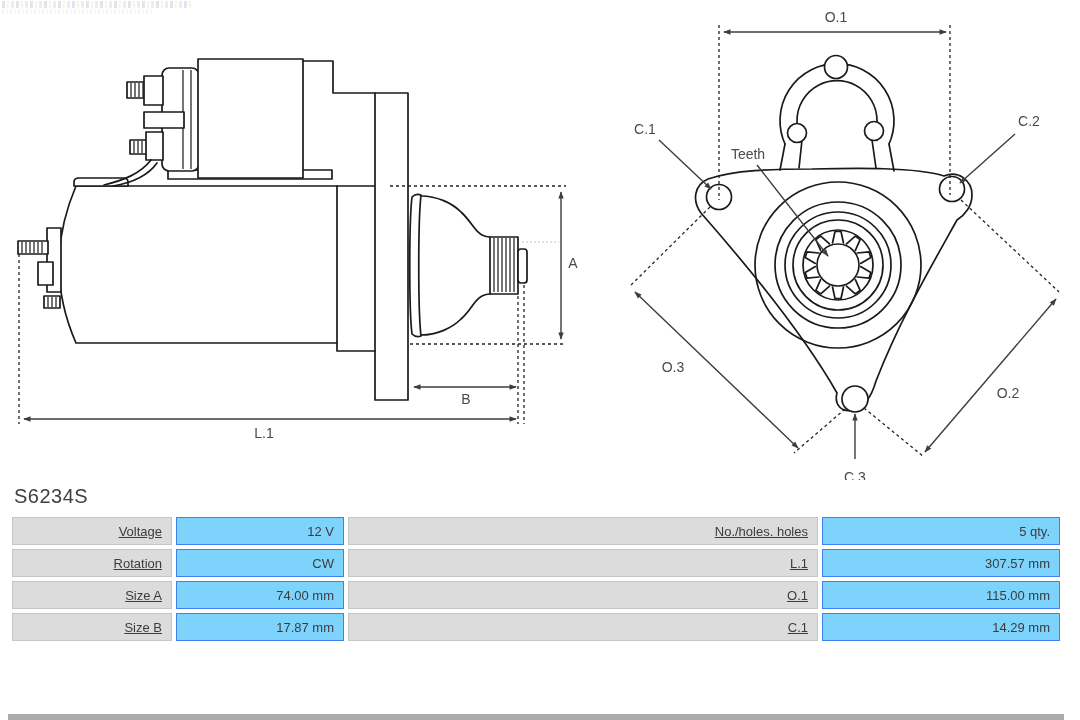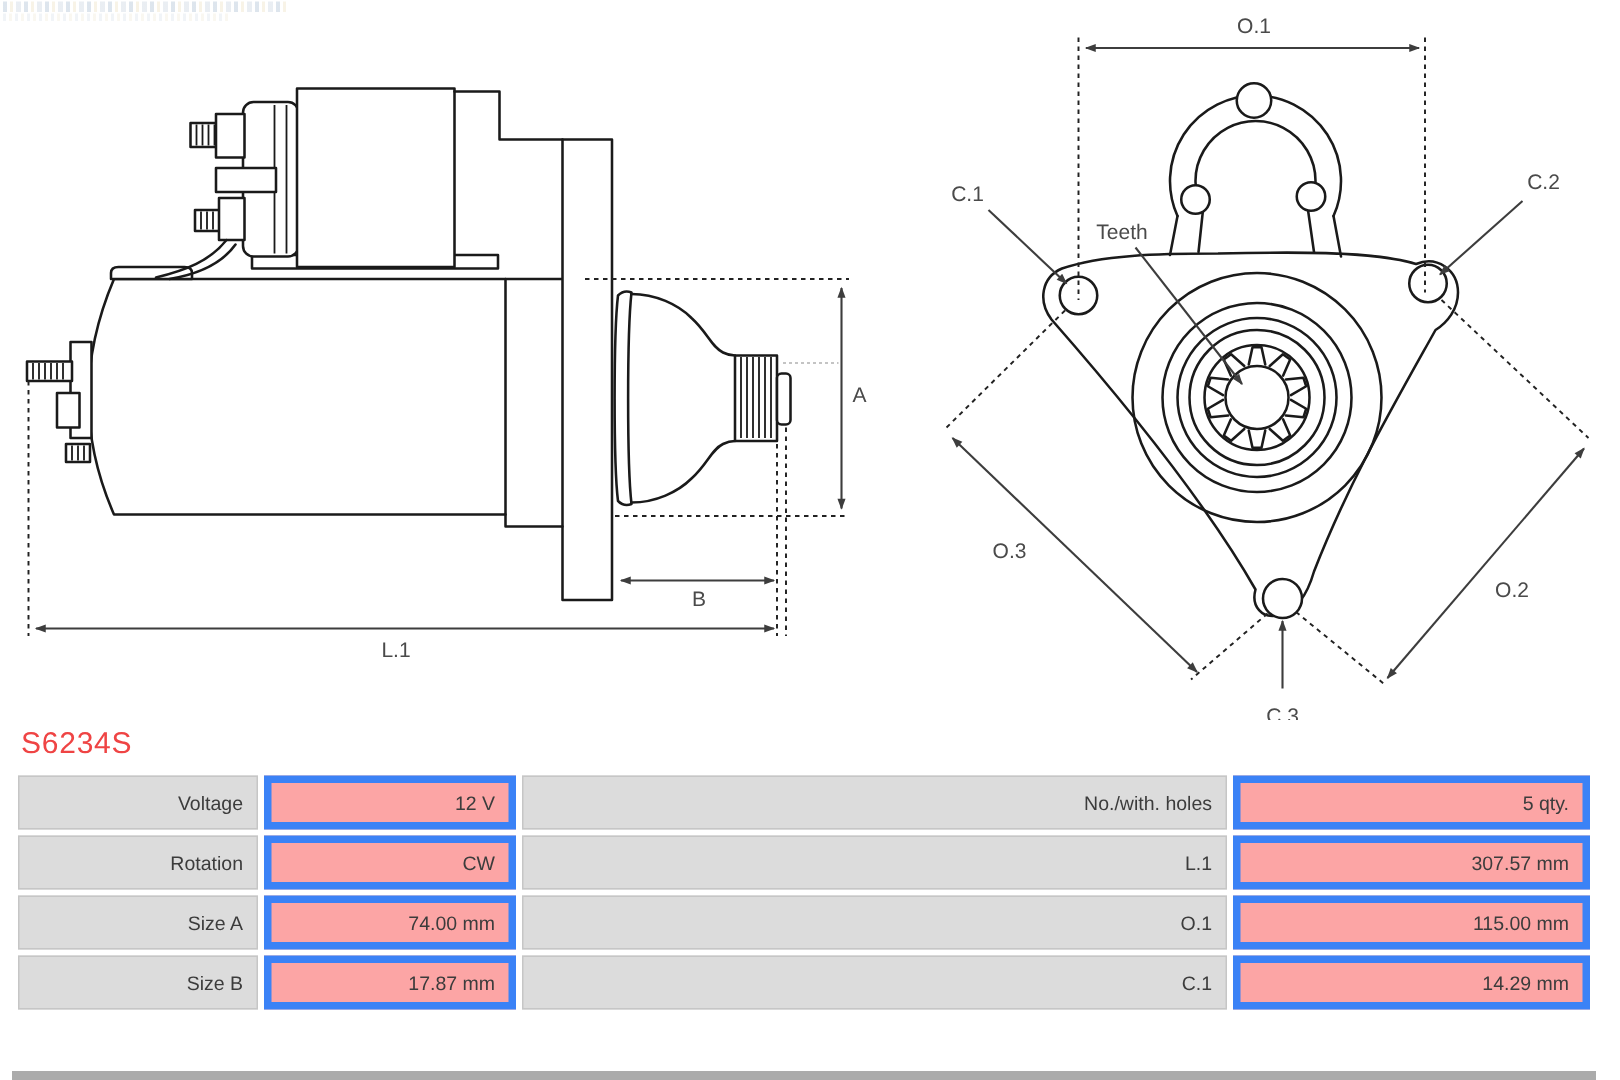--- a/index.html
+++ b/index.html
@@ -11,33 +11,33 @@
     position:absolute;left:2px;top:1px;width:190px;height:7px;opacity:.30;
     background:repeating-linear-gradient(90deg,#8fa9c4 0 3px,#ffffff 3px 5px,#e7d7ae 5px 7px,#ffffff 7px 9px,#b8c6d6 9px 12px,#ffffff 12px 14px);
   }
   .watermark2{
     position:absolute;left:2px;top:9px;width:150px;height:5px;opacity:.14;
     background:repeating-linear-gradient(90deg,#9bb1c9 0 2px,#ffffff 2px 4px,#d8c89b 4px 6px,#ffffff 6px 8px);
   }
   .diagram-svg{position:absolute;left:0;top:0;}
   .partnum{
     position:absolute;left:14px;top:485px;font-size:20px;line-height:22px;
-    color:#ef4444;letter-spacing:.5px;
+    color:#404040;letter-spacing:.5px;
   }
   table.specs{
     position:absolute;left:8px;top:513px;width:1056px;
     border-collapse:separate;border-spacing:4px 4px;table-layout:fixed;
     font-size:13px;color:#3c3c3c;
   }
   table.specs td{
     height:26px;padding:0 9px 0 0;text-align:right;vertical-align:middle;
     white-space:nowrap;overflow:hidden;
   }
-  td.lab{background:#dcdcdc;border:1px solid #c6c6c6;}
-  td.val{background:#fca5a5;border:5px solid #3b82f6;margin-left:44px;}
+  td.lab{background:#dcdcdc;border:1px solid #c6c6c6;text-decoration:underline;}
+  td.val{background:#7dd3fc;border:1px solid #3b82f6;margin-left:44px;}
   .bottom-bar{
     position:absolute;left:8px;top:714px;width:1056px;height:6px;background:#ababab;
   }
   
   .ol{fill:#ffffff;stroke:#1a1a1a;stroke-width:1.7;stroke-linejoin:round;stroke-linecap:round;}
   .ln{fill:none;stroke:#1a1a1a;stroke-width:1.7;stroke-linejoin:round;stroke-linecap:round;}
   .thin{fill:none;stroke:#1a1a1a;stroke-width:1.2;}
   .dim{fill:none;stroke:#3d3d3d;stroke-width:1.4;}
   .dot{fill:none;stroke:#222222;stroke-width:1.3;stroke-dasharray:3 3;}
   .dotlight{fill:none;stroke:#c4c4c4;stroke-width:1.2;stroke-dasharray:2 2;}
@@ -184,21 +184,21 @@
   <colgroup>
     <col style="width:160px">
       <col style="width:168px">
       <col style="width:470px">
       <col style="width:238px">
   </colgroup>
   <tbody>
     <tr>
       <td class="lab">Voltage</td>
       <td class="val">12 V</td>
-      <td class="lab">No./with. holes</td>
+      <td class="lab">No./holes. holes</td>
       <td class="val">5 qty.</td>
     </tr>
     <tr>
       <td class="lab">Rotation</td>
       <td class="val">CW</td>
       <td class="lab">L.1</td>
       <td class="val">307.57 mm</td>
     </tr>
     <tr>
       <td class="lab">Size A</td>

